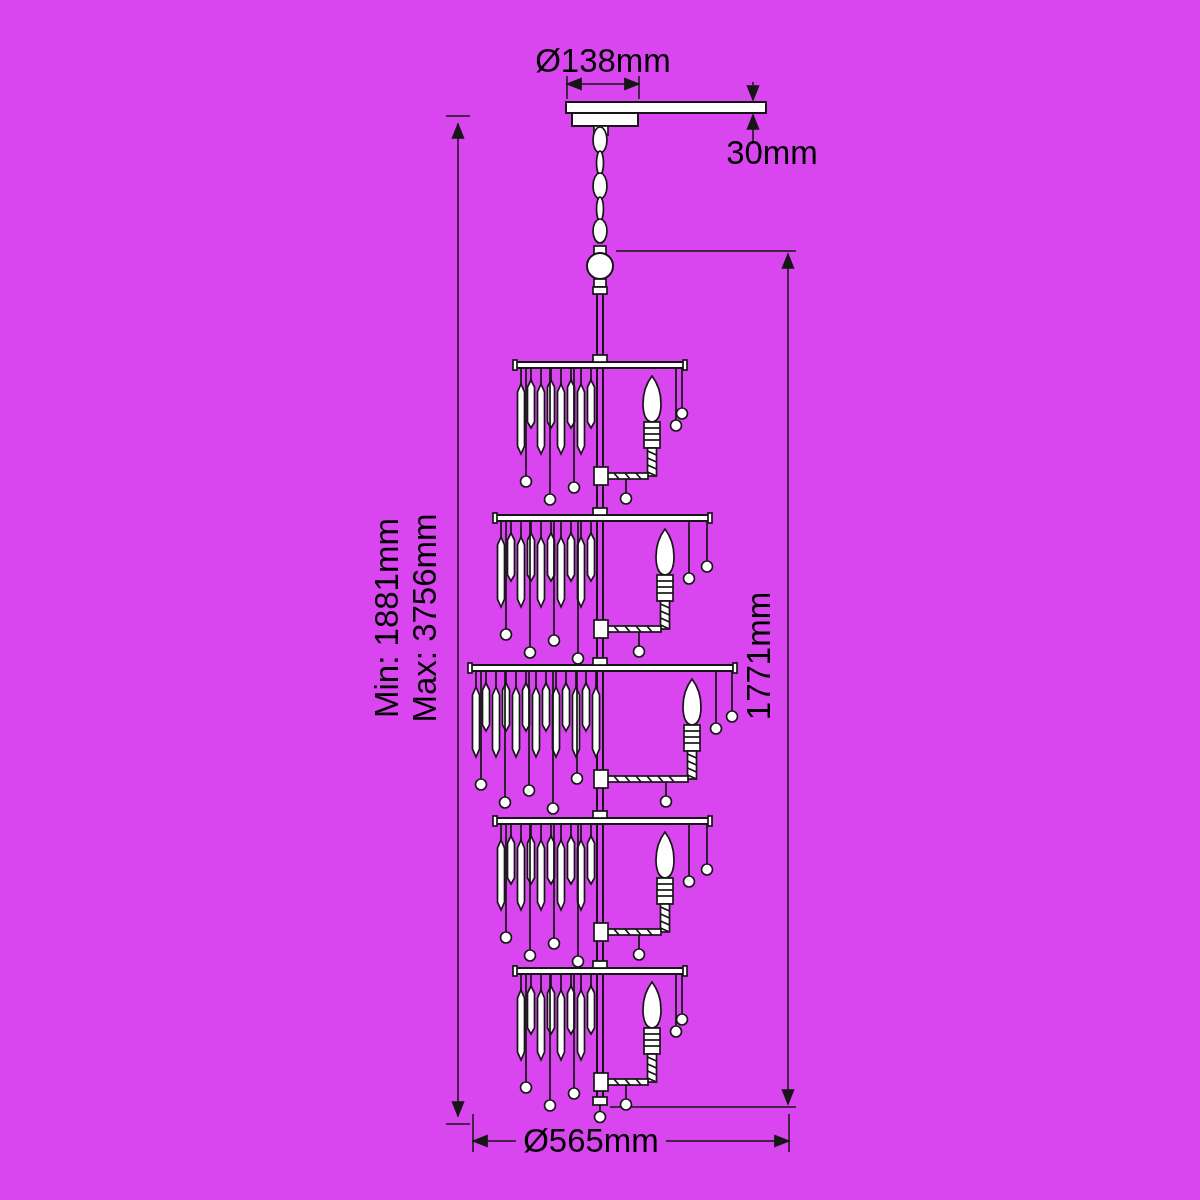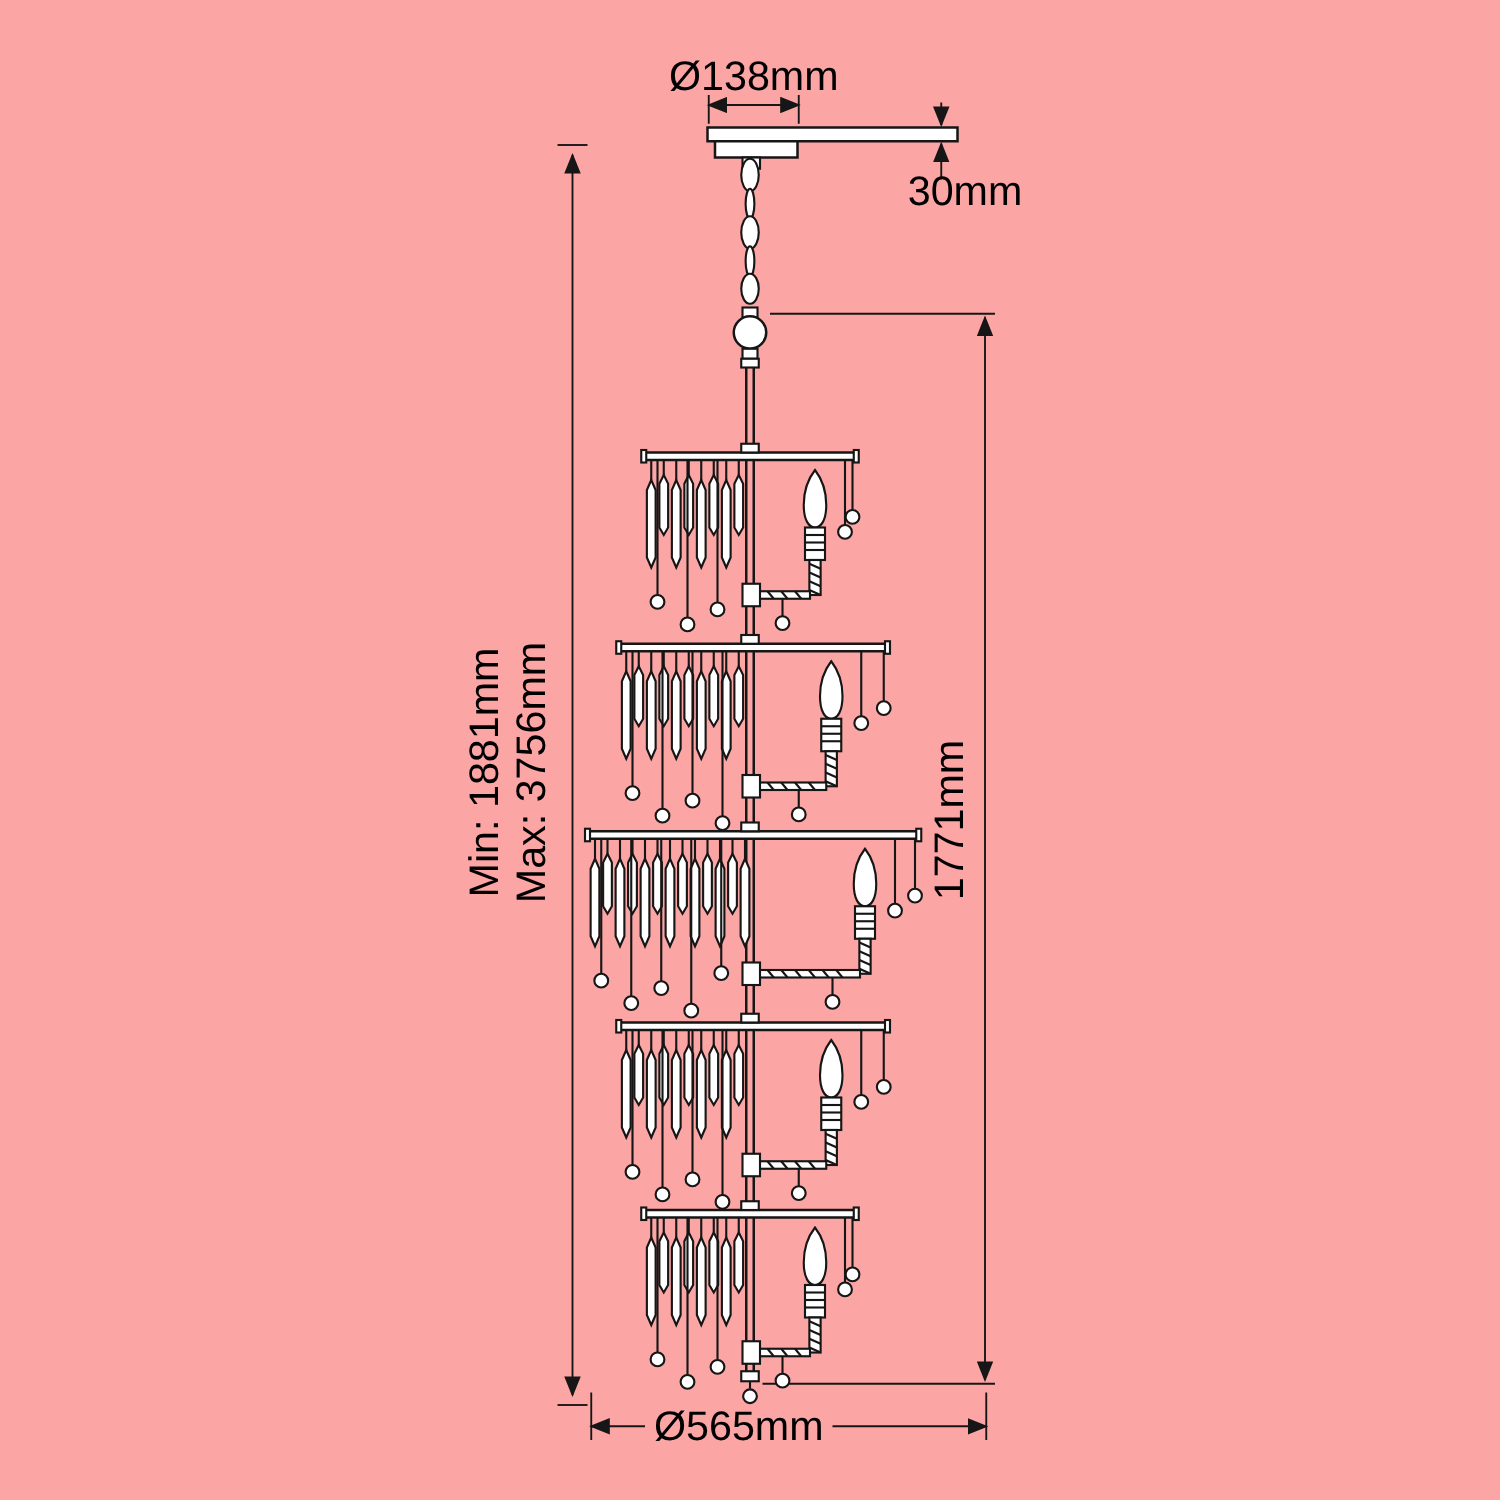--- a/index.html
+++ b/index.html
@@ -1,16 +1,16 @@
 <!DOCTYPE html>
 <html><head>
 <meta charset="utf-8">
 <style>
   html,body{margin:0;padding:0;background:#ffffff;}
-  .stage{width:1200px;height:1200px;position:relative;background:#fca5a5;overflow:hidden;}
+  .stage{width:1200px;height:1200px;position:relative;background:#d946ef;overflow:hidden;}
   svg{display:block;}
   svg line,svg path,svg rect,svg circle,svg polygon,svg ellipse{stroke:#161616;stroke-width:1.7;fill:none;}
   svg .w{fill:#ffffff;}
   svg .thick{stroke-width:2;}
   svg .dim{stroke-width:1.5;}
   svg text{fill:#000;stroke:none;font-family:"Liberation Sans","DejaVu Sans",sans-serif;font-size:33px;}
   #arr path{fill:#161616;stroke:none;}
 </style>
 </head>
 <body>

